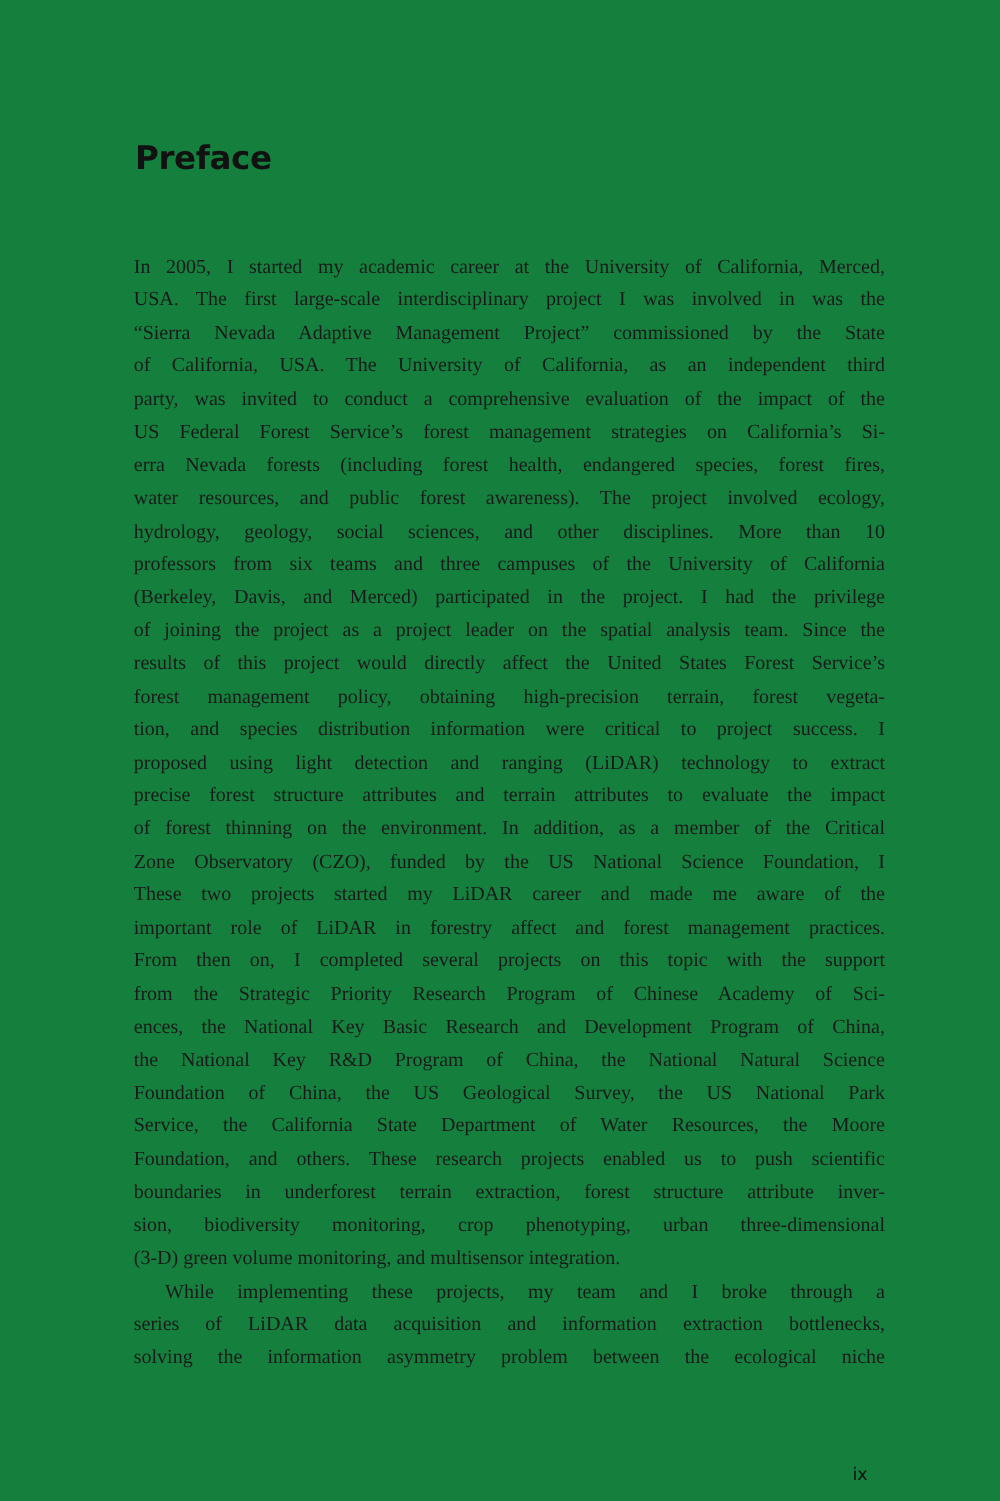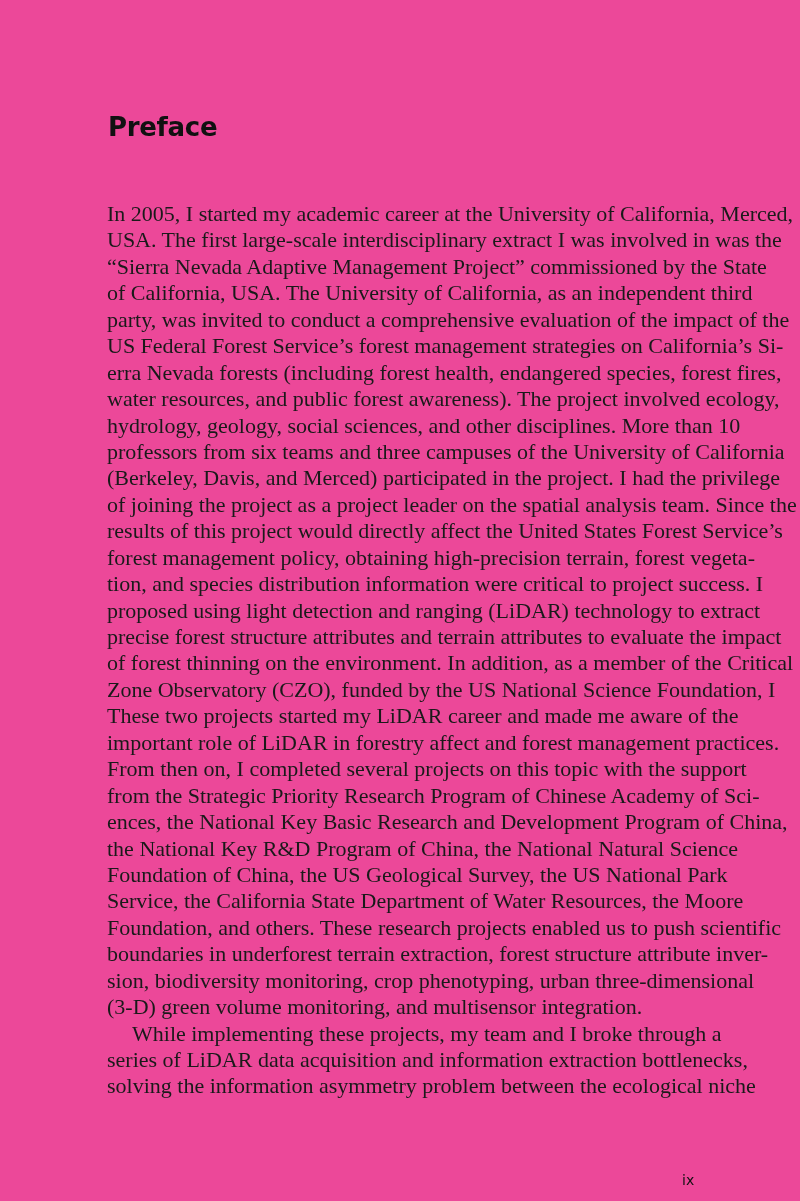--- a/index.html
+++ b/index.html
@@ -1,25 +1,25 @@
 <!DOCTYPE html>
 <html><head>
   <meta charset="utf-8">
   <style>
     html, body { margin: 0; padding: 0; background: #ffffff; }
     body { width: 800px; height: 1201px; position: relative; overflow: hidden; }
-    .page { position: absolute; left: 0; top: 0; width: 800px; height: 1201px; background: #ec4899; }
+    .page { position: absolute; left: 0; top: 0; width: 800px; height: 1201px; background: #15803d; }
     .title {
       position: absolute; left: 108px; top: 112px;
       font-family: "DejaVu Sans", sans-serif; font-weight: bold;
       font-size: 26px; color: #111; letter-spacing: -0.3px; margin: 0;
     }
     .body-text {
       position: absolute; left: 107px; top: 201px; width: 601px;
-      font-family: "Liberation Serif", serif; font-size: 22px; color: #1a1a1a;
+      font-family: "Liberation Serif", serif; font-size: 16px; color: #1a1a1a;
     }
     .line {
       display: block; height: 26.45px; line-height: 26.45px;
       text-align: justify; text-align-last: justify; white-space: nowrap;
       overflow: visible;
     }
     .line.last { text-align-last: left; }
     .line.indent { padding-left: 25px; }
     .folio {
       position: absolute; left: 682px; top: 1172px;
@@ -29,21 +29,21 @@
 </head>
 <body>
 
 <div class="page">
   <h1 class="title">Preface</h1>
 
   <div class="body-text">
     <div id="para-container">
         <div>
           <span class="line">In 2005, I started my academic career at the University of California, Merced,</span>
-          <span class="line">USA. The first large-scale interdisciplinary extract I was involved in was the</span>
+          <span class="line">USA. The first large-scale interdisciplinary project I was involved in was the</span>
           <span class="line">“Sierra Nevada Adaptive Management Project” commissioned by the State</span>
           <span class="line">of California, USA. The University of California, as an independent third</span>
           <span class="line">party, was invited to conduct a comprehensive evaluation of the impact of the</span>
           <span class="line">US Federal Forest Service’s forest management strategies on California’s Si-</span>
           <span class="line">erra Nevada forests (including forest health, endangered species, forest fires,</span>
           <span class="line">water resources, and public forest awareness). The project involved ecology,</span>
           <span class="line">hydrology, geology, social sciences, and other disciplines. More than 10</span>
           <span class="line">professors from six teams and three campuses of the University of California</span>
           <span class="line">(Berkeley, Davis, and Merced) participated in the project. I had the privilege</span>
           <span class="line">of joining the project as a project leader on the spatial analysis team. Since the</span>

